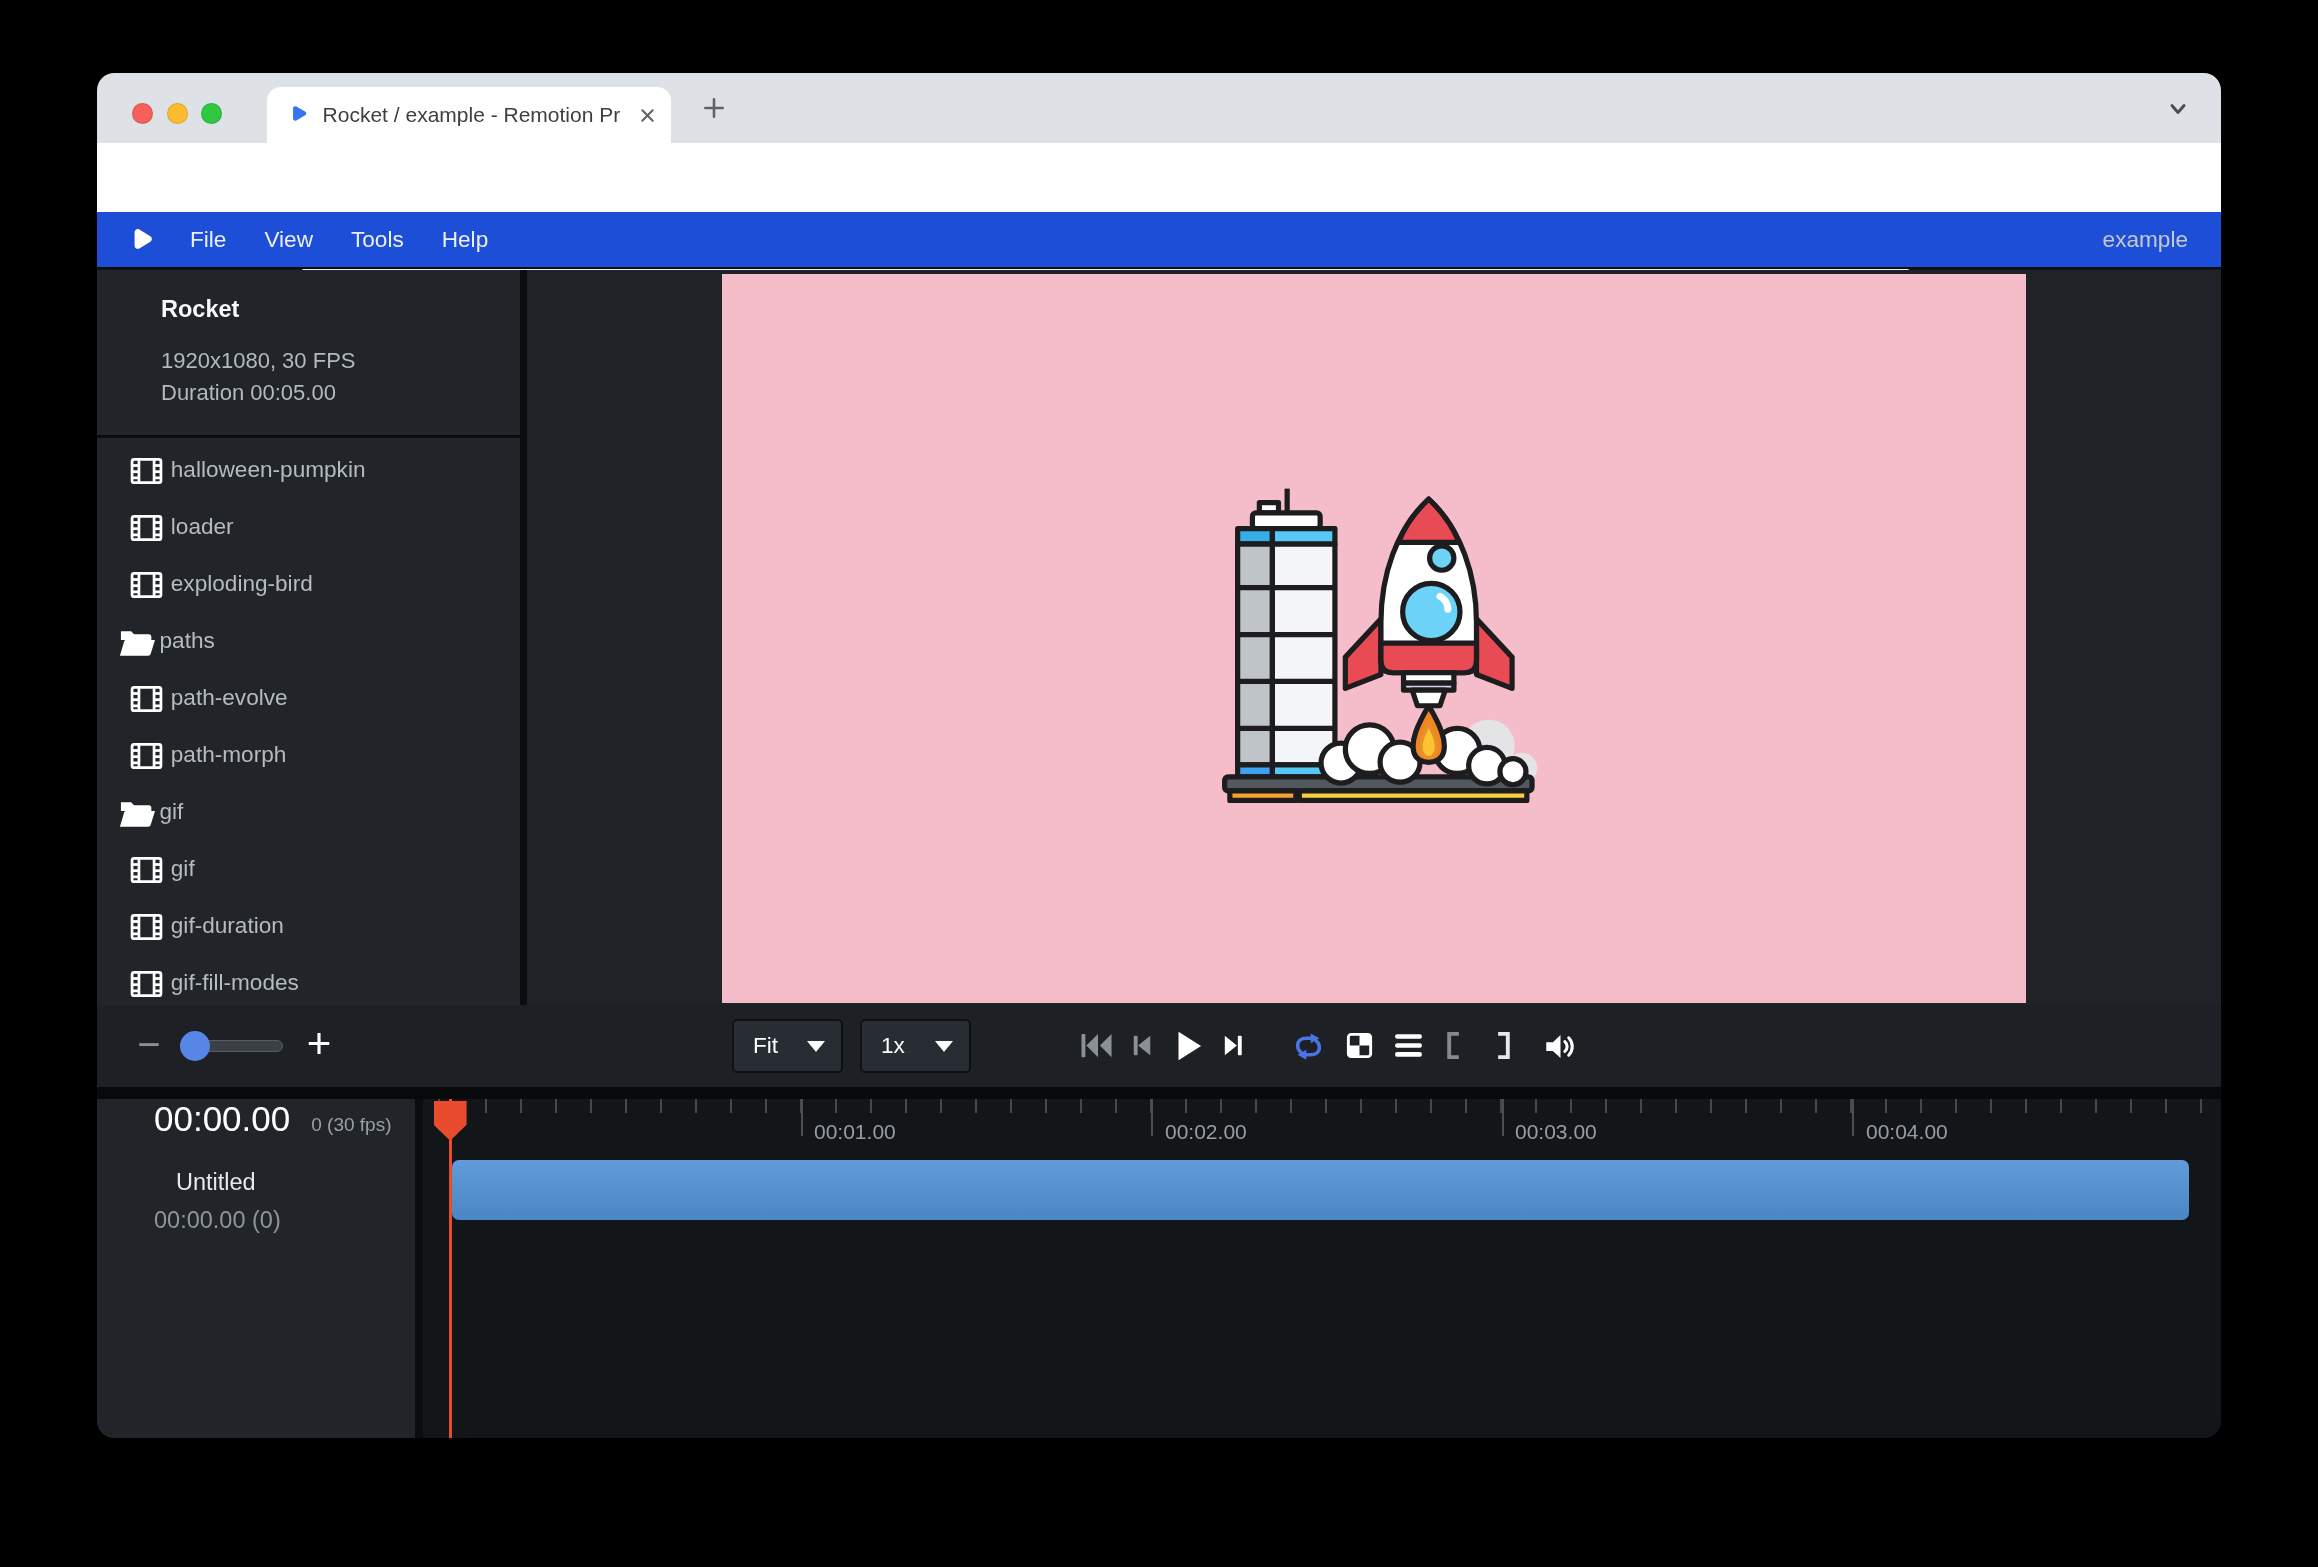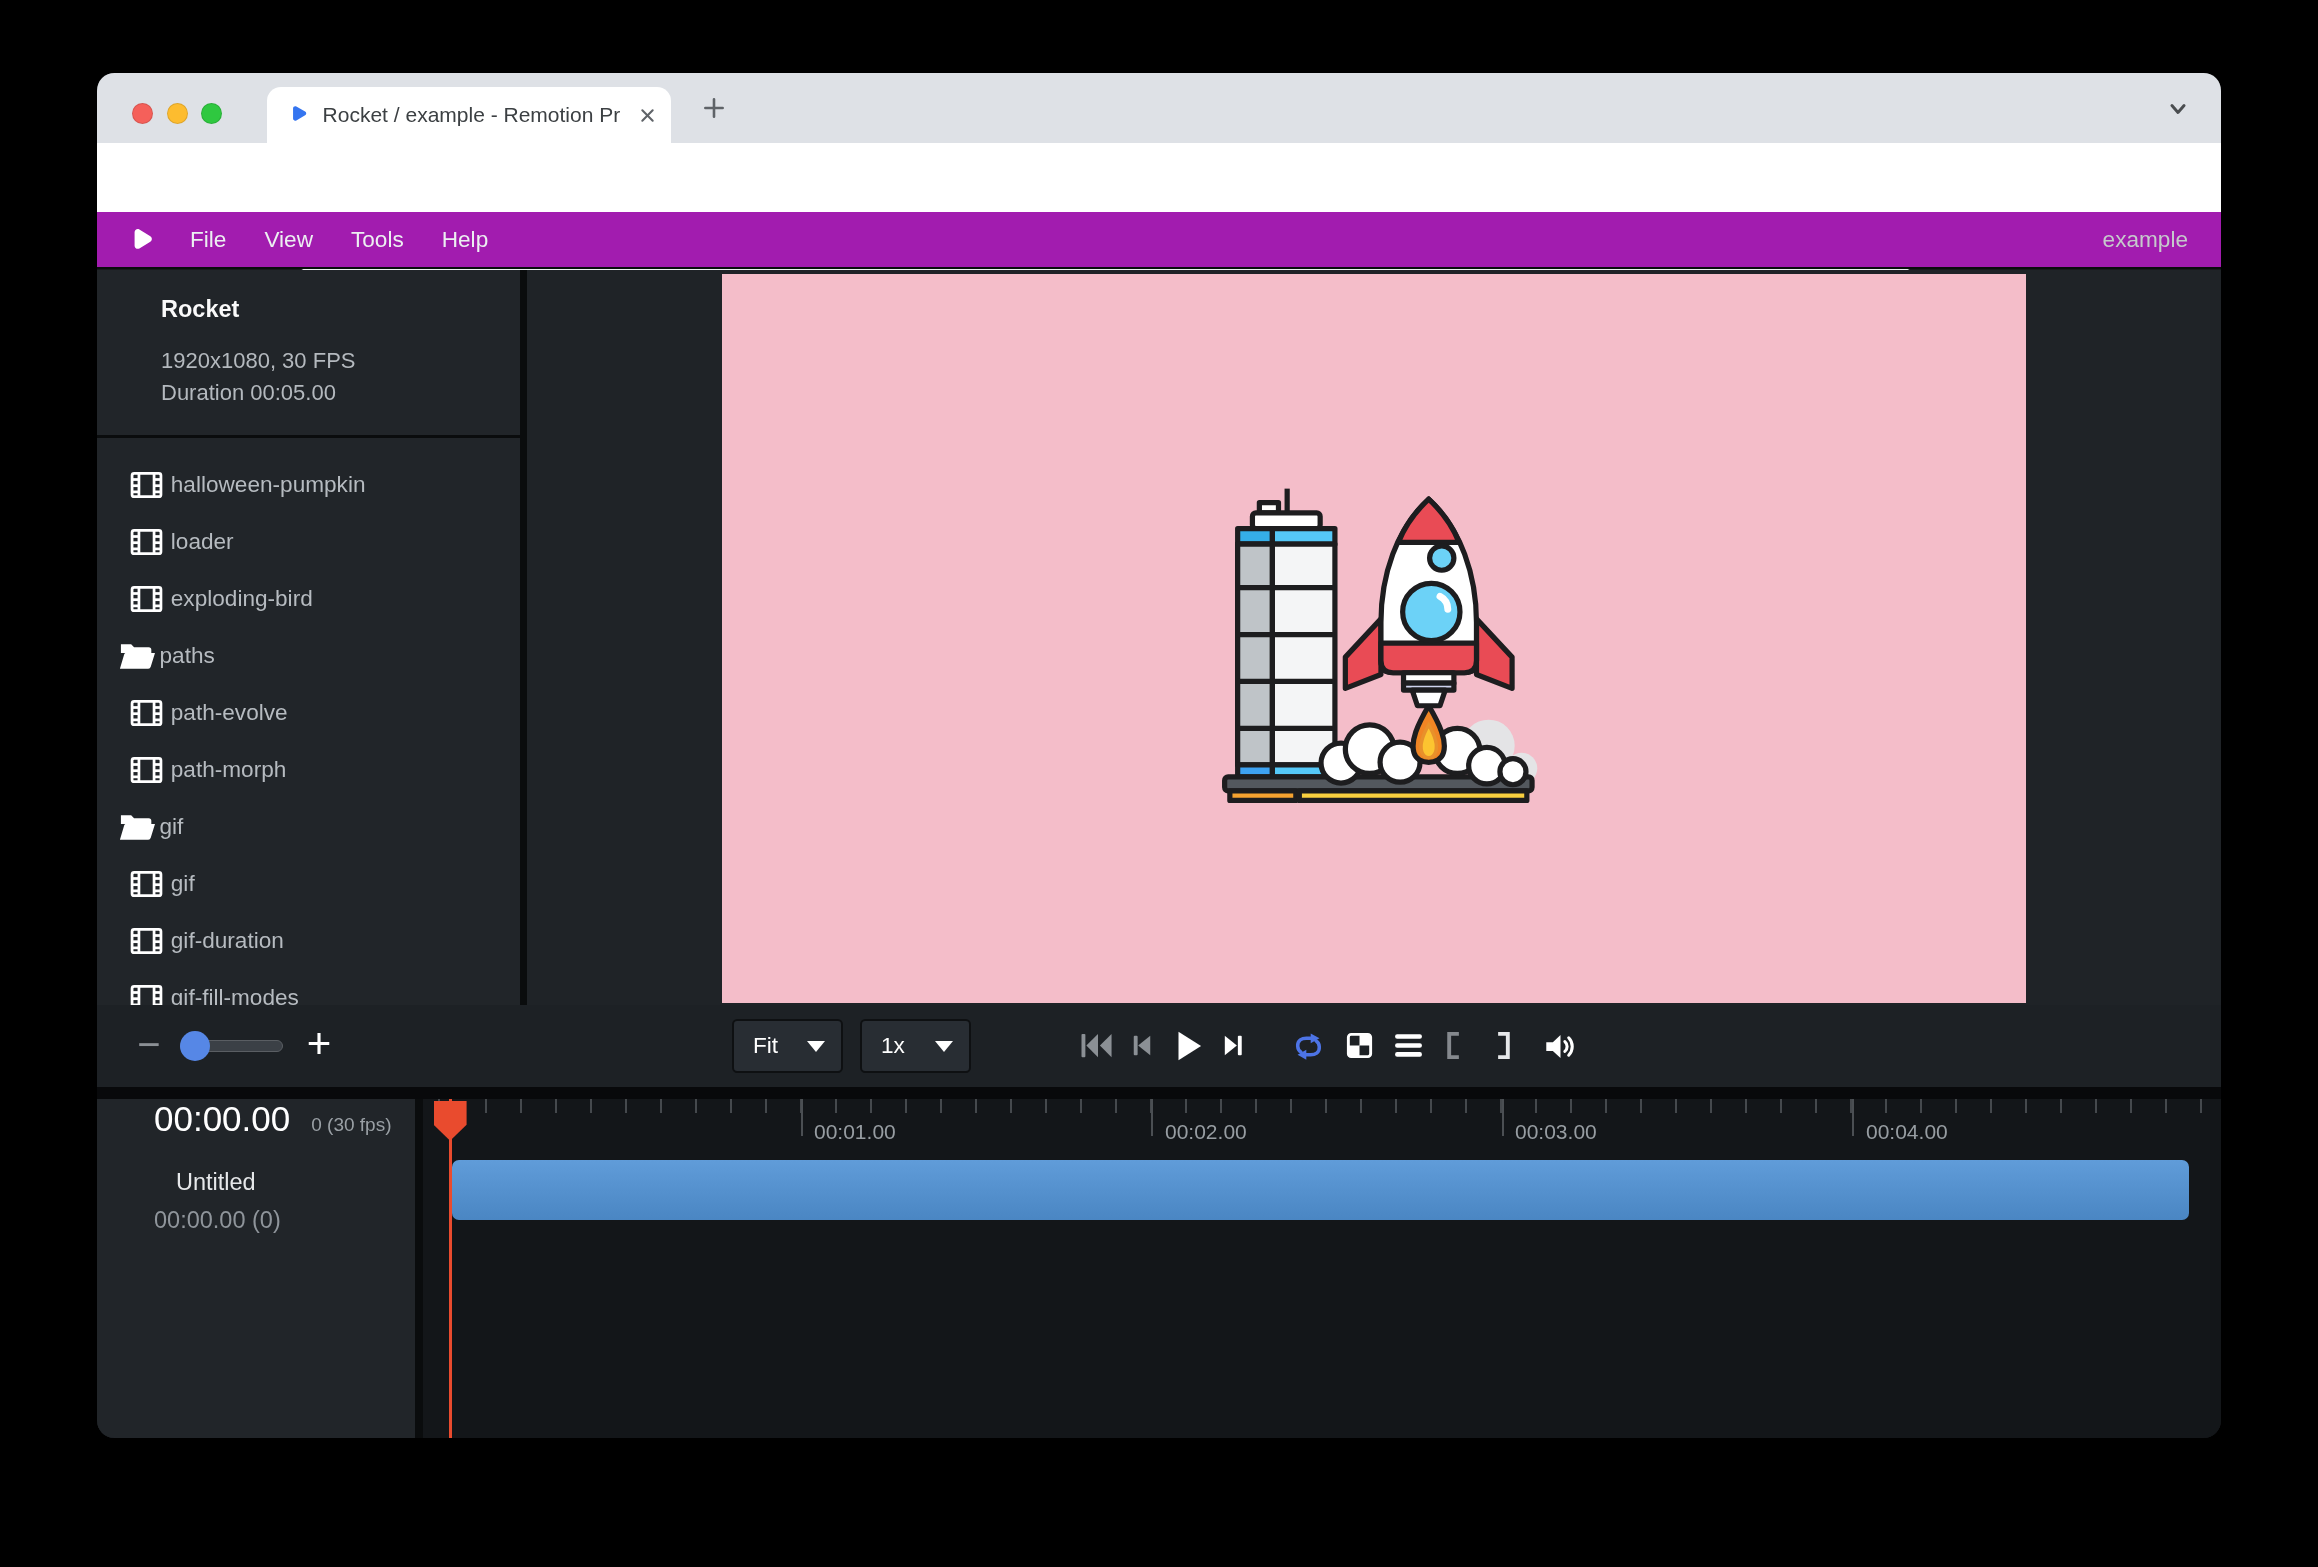--- a/index.html
+++ b/index.html
@@ -25,36 +25,36 @@
   .nav-icon{position:absolute;top:89px;width:31px;height:31px;}
   .urlbar{position:absolute;left:191px;top:79px;width:1635px;height:50px;background:#eef1f3;
           border-radius:25px;display:flex;align-items:center;padding:0 19px;box-sizing:border-box;}
   .url-text{font-size:22.6px;color:#202124;margin-left:14px;white-space:nowrap;}
   .url-scheme{color:#5f6368;}
   .url-host{font-weight:600;color:#1b1d1f;}
   .url-spacer{flex:1;}
   .toolbar-right-icon{position:absolute;top:89px;width:31px;height:31px;}
 
   
-  .menubar{position:absolute;top:139px;left:0;right:0;height:55px;background:#a21caf;
+  .menubar{position:absolute;top:139px;left:0;right:0;height:55px;background:#1d4ed8;
            border-bottom:2.6px solid #0a0c0d;display:flex;align-items:center;}
   .menubar .logo{width:28px;height:28px;margin-left:30px;}
   .menu-item{font-size:22.6px;color:#eceff1;margin-left:38px;}
   .project-name{margin-left:auto;margin-right:33px;font-size:22.6px;color:#c6c9cc;}
 
   
   .content{position:absolute;top:197px;left:0;right:0;height:736px;}
   .sidebar{position:absolute;left:0;top:0;width:423px;height:100%;background:#212529;
            border-right:7px solid #0a0c0d;box-sizing:content-box;overflow:hidden;}
   .comp-info{padding:26px 0 0 64px;}
   .comp-title{font-size:23.5px;font-weight:700;color:#fafafa;}
   .comp-meta{font-size:22px;color:#b4b9be;line-height:32px;margin-top:22px;}
   .sidebar-divider{height:2.6px;background:#0a0c0d;margin-top:26px;}
   .comp-list{margin-top:19px;}
-  .comp-row{height:57px;display:flex;align-items:center;cursor:default;}
+  .comp-row{height:57px;display:flex;align-items:flex-start;cursor:default;}
   .comp-row .film-icon{margin-left:33px;width:33px;height:28px;flex:none;}
   .comp-row .folder-icon{margin-left:21px;width:38px;height:30px;flex:none;}
   .comp-label{margin-left:7.8px;font-size:22.6px;color:#b6bbc0;white-space:nowrap;}
   .folder-label{margin-left:3.5px;}
 
   .canvas-area{position:absolute;left:430px;right:0;top:0;height:100%;background:#1f2327;
                display:flex;align-items:center;justify-content:center;}
   .canvas{width:1304px;height:729px;background:#f4bdc9;display:flex;align-items:center;justify-content:center;}
 
   

